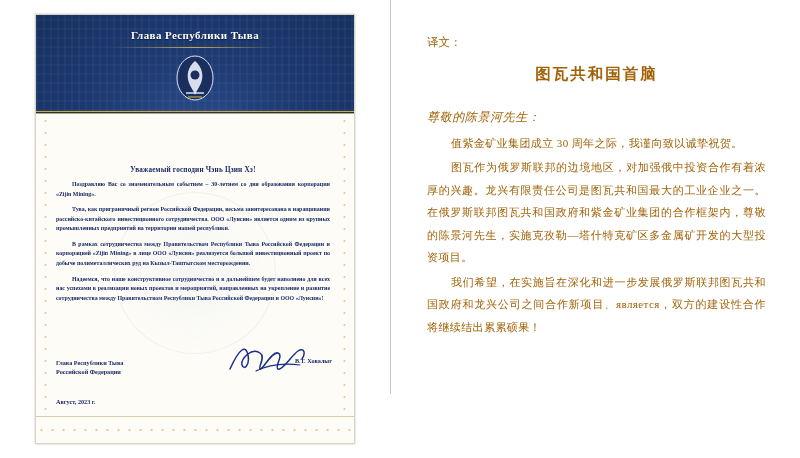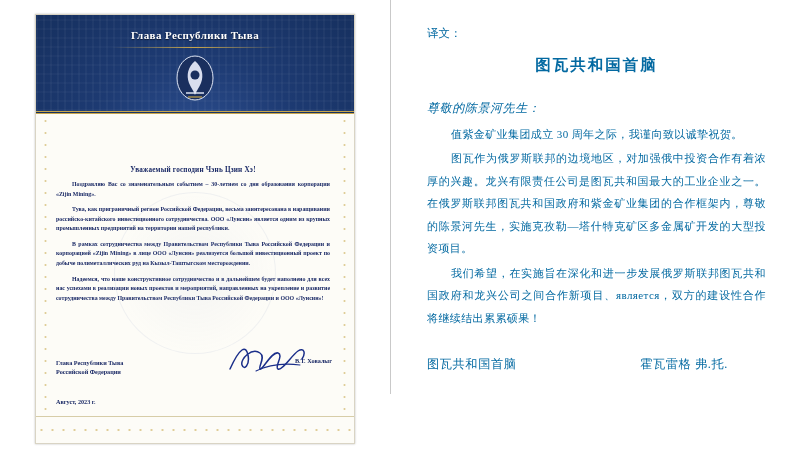--- a/index.html
+++ b/index.html
@@ -191,24 +191,24 @@
   
   .divider {
     width: 1px;
     background: #c9c9c9;
     align-self: stretch;
   }
 
   
   .right-pane {
     flex: 1;
-    padding: 26px 34px 20px 36px;
+    padding: 35px 34px 20px 36px;
     box-sizing: border-box;
     position: relative;
-    color: #0369a1;
+    color: #a16207;
   }
   .trans-label {
     font-size: 11.5px;
     margin-bottom: 14px;
   }
   .trans-title {
     text-align: center;
     font-size: 15.5px;
     font-weight: bold;
     letter-spacing: 2px;
@@ -292,21 +292,17 @@
   <div class="divider"></div>
 
   <div class="right-pane">
     <div class="trans-label">译文：</div>
     <div class="trans-title">图瓦共和国首脑</div>
     <div class="c-line">尊敬的陈景河先生：</div>
     <div class="c-para">值紫金矿业集团成立 30 周年之际，我谨向致以诚挚祝贺。</div>
     <div class="c-para">图瓦作为俄罗斯联邦的边境地区，对加强俄中投资合作有着浓厚的兴趣。龙兴有限责任公司是图瓦共和国最大的工业企业之一。在俄罗斯联邦图瓦共和国政府和紫金矿业集团的合作框架内，尊敬的陈景河先生，实施克孜勒—塔什特克矿区多金属矿开发的大型投资项目。</div>
     <div class="c-para">我们希望，在实施旨在深化和进一步发展俄罗斯联邦图瓦共和国政府和龙兴公司之间合作新项目、является，双方的建设性合作将继续结出累累硕果！</div>
     <div class="c-sign">
-      <div>
-        <span>图瓦共和国首脑</span>
-        <span class="c-sign-name">霍瓦雷格 弗.托.</span>
-      </div>
     </div>
 
   </div>
 
 </div>
 
 </body></html>

